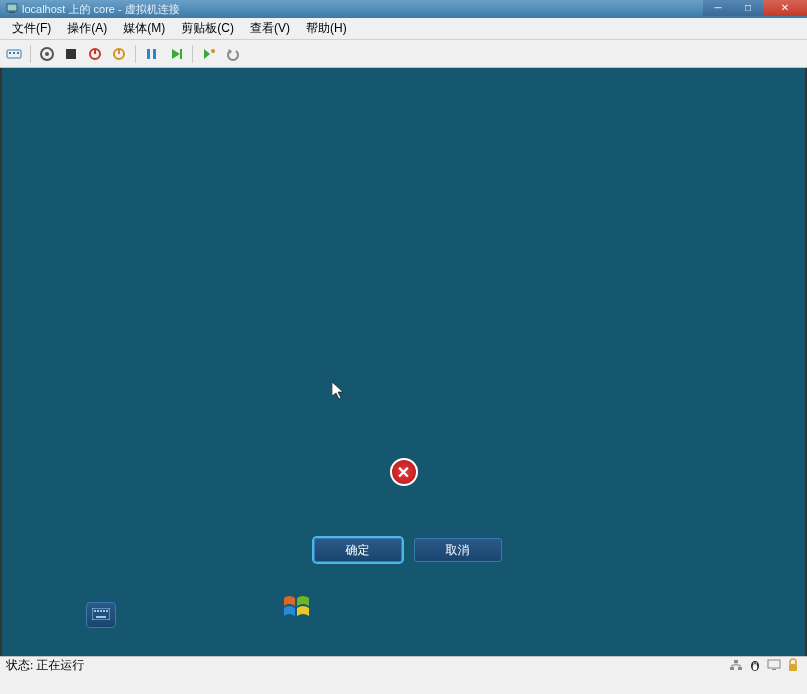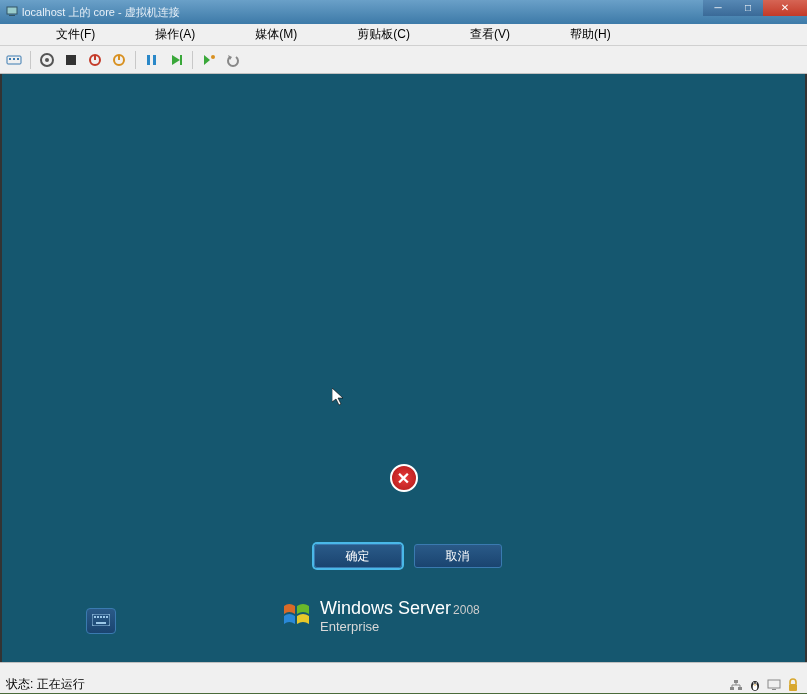--- a/index.html
+++ b/index.html
@@ -5,21 +5,21 @@
 * { margin: 0; padding: 0; box-sizing: border-box; }
 body {
   width: 807px; height: 694px;
   font-family: "Microsoft YaHei", Tahoma, sans-serif;
   font-size: 12px;
   background: #4a6b3a;
   overflow: hidden;
   position: relative;
 }
 .titlebar {
-  height: 24px;
+  height: 18px;
   background: linear-gradient(#6aa0c8, #3d7aa8);
   color: #e8f0f8;
   padding: 1px 6px;
   font-size: 11px;
   display: flex;
   align-items: center;
 }
 .titlebar .winctl {
   position: absolute; right: 0; top: -2px;
   display: flex;
@@ -39,21 +39,20 @@
   background: #f0f0f0;
   display: flex;
   align-items: center;
   padding: 0 4px;
   border-bottom: 1px solid #d0d0d0;
 }
 .menubar .menuitem {
   padding: 2px 8px;
   font-size: 12px;
   color: #000;
-  margin-left: 44px;
 }
 
 .toolbar {
   height: 28px;
   background: #f0f0f0;
   display: flex;
   align-items: center;
   padding: 0 4px;
   gap: 4px;
   border-bottom: 1px solid #c0c0c0;
@@ -131,26 +130,27 @@
   position: absolute;
   left: 84px; top: 534px;
   width: 30px; height: 26px;
   background: linear-gradient(#2a5a88,#1a4470);
   border: 1px solid #3a7ab0;
   border-radius: 4px;
   display: flex; align-items: center; justify-content: center;
 }
 
 .statusbar {
-  height: 31px;
+  height: 38px;
   background: #f0f0f0;
   border-top: 1px solid #c0c0c0;
-  display: flex; align-items: flex-end;
+  display: flex; align-items: flex-start;
   padding: 0 6px;
   font-size: 12px;
+  font-family: Liberation Serif, serif;
 }
 .statusbar .statuslabel { color: #000; }
 .statusbar .right { margin-left: auto; display: flex; gap: 3px; }
 .sicon { width: 16px; height: 16px; display: inline-flex; align-items: center; justify-content: center; }
 </style>
 </head>
 <body>
 
 <div class="titlebar">
   <span style="margin-right:4px">
@@ -269,26 +269,20 @@
 
   <div class="branding">
     <span class="winlogo">
       <svg width="30" height="30">
         <path d="M2 6 Q7 2 13 6 L13 14 Q7 10 2 14 Z" fill="#d86a28"></path>
         <path d="M15 6 Q21 2 27 6 L27 14 Q21 10 15 14 Z" fill="#6ab82a"></path>
         <path d="M2 16 Q7 12 13 16 L13 24 Q7 20 2 24 Z" fill="#2a88d8"></path>
         <path d="M15 16 Q21 12 27 16 L27 24 Q21 20 15 24 Z" fill="#e8c82a"></path>
       </svg>
     </span>
-    <div class="brandtext">
-      <div class="line1">
-        <span class="thin">Windows Server</span><span class="year">2008</span>
-      </div>
-      <div class="line2">Enterprise</div>
-    </div>
   </div>
 </div>
 
 <div class="statusbar">
   <span class="statuslabel">状态: 正在运行</span>
   <div class="right">
     <span class="sicon">
       <svg width="14" height="14">
           <rect x="1" y="9" width="4" height="3" fill="#888"></rect>
           <rect x="9" y="9" width="4" height="3" fill="#888"></rect>

